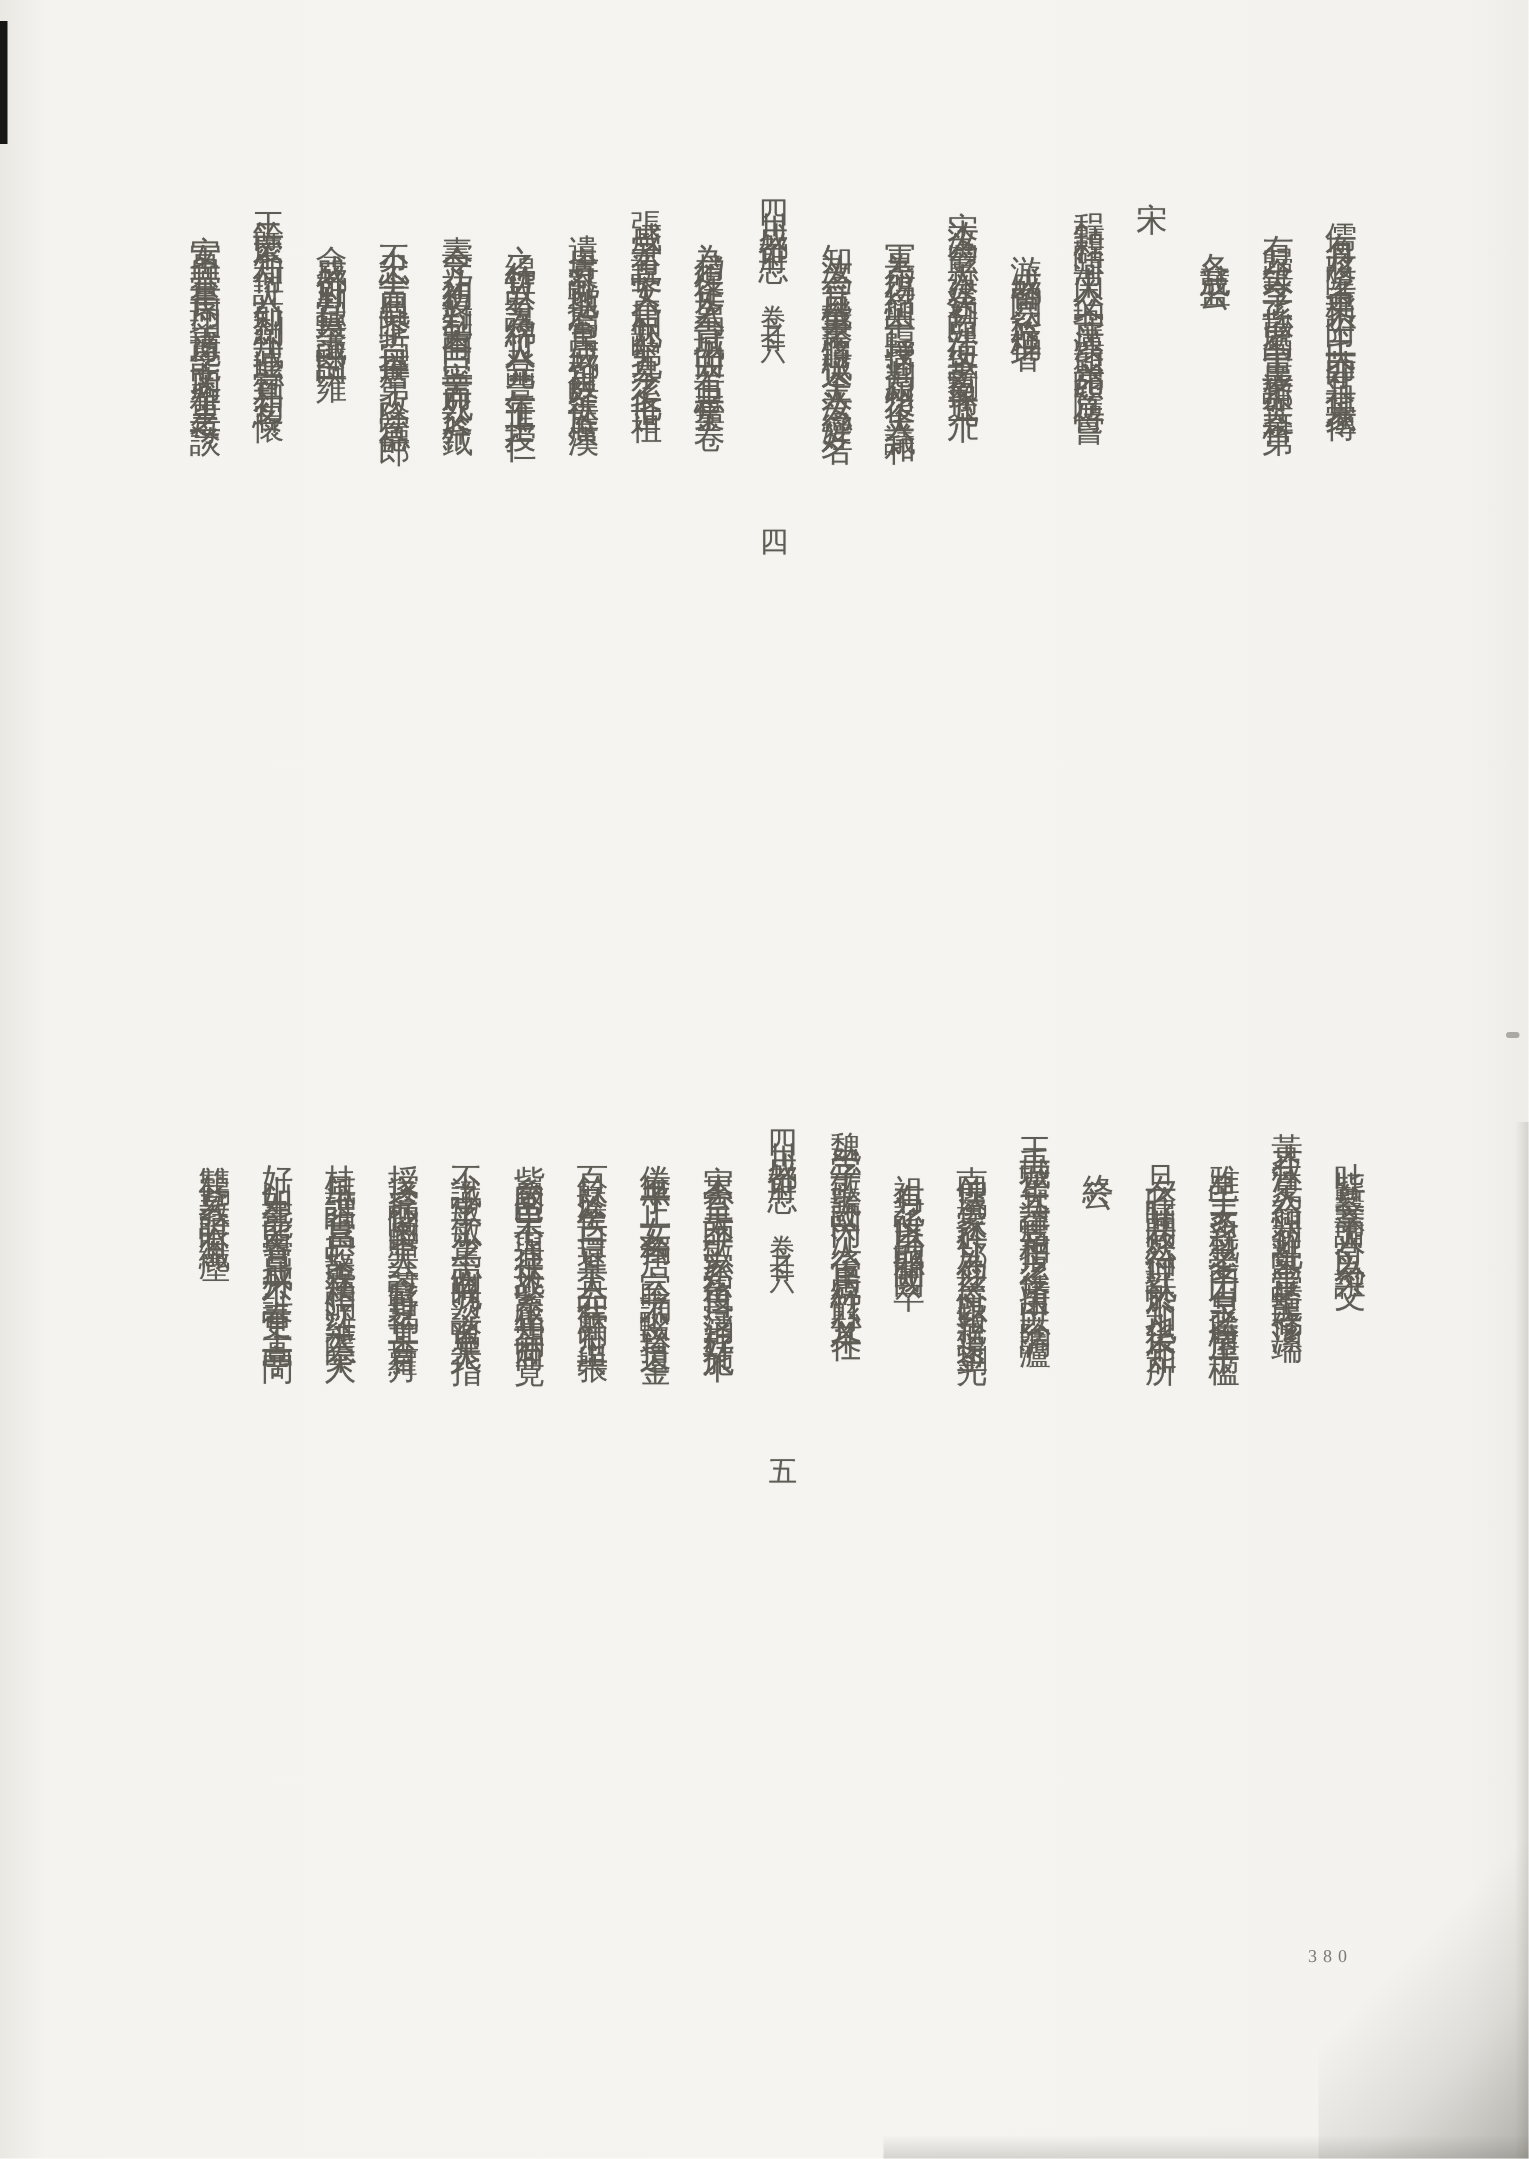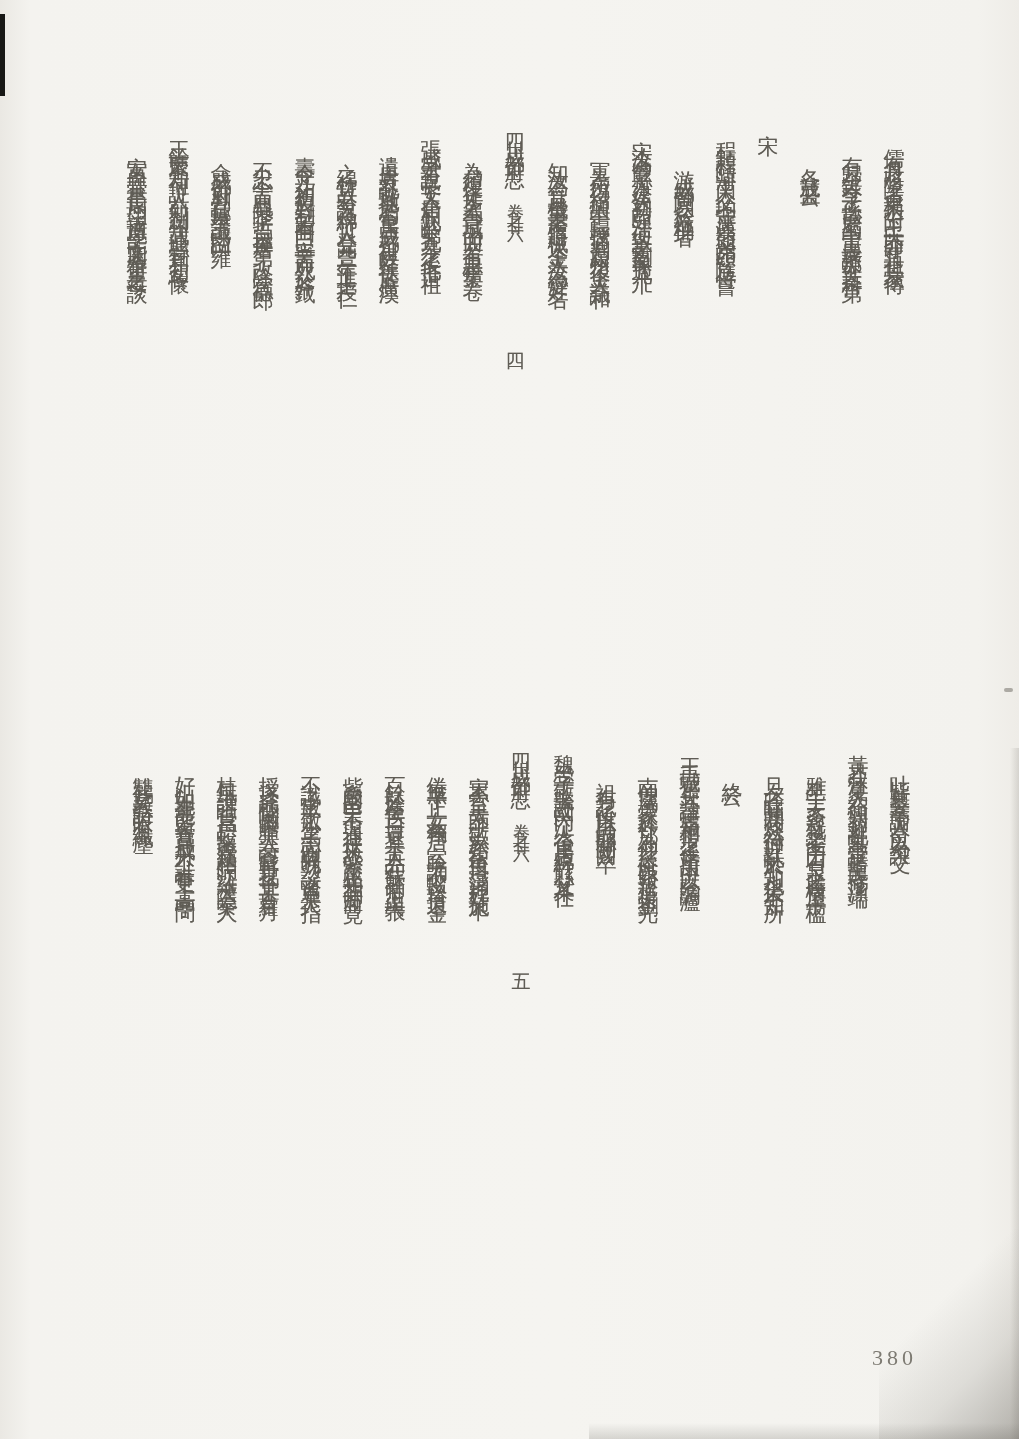--- a/index.html
+++ b/index.html
@@ -21,21 +21,21 @@
     font-size:21px;
     letter-spacing:7px;
     line-height:27px;
     margin-left:15px;
   }
   .col.folio .ftitle{font-size:20px;}
   .col.folio .fvol{margin-top:30px;font-size:17px;}
   .col.folio .fnum{margin-top:120px;font-size:19px;}
   .page-number{
     position:absolute;left:872px;top:1297px;
-    font-size:22px;letter-spacing:4px;color:#7d7a72;margin-top:48px;
+    font-size:12px;letter-spacing:4px;color:#7d7a72;
   }
   .edge-mark{position:absolute;left:0;top:14px;width:5px;height:82px;background:#171715;}
   .speck{position:absolute;left:1004px;top:688px;width:9px;height:4px;background:rgba(90,87,80,.45);border-radius:2px;}
   .corner-shadow{
     position:absolute;right:0;bottom:0;width:140px;height:210px;
     background:linear-gradient(315deg,rgba(88,85,78,.40) 0%,rgba(110,107,99,.16) 32%,rgba(110,107,99,0) 62%);
   }
   .bottom-shade{
     position:absolute;right:0;bottom:0;width:430px;height:16px;
     background:linear-gradient(0deg,rgba(100,97,90,.22),rgba(100,97,90,0));

